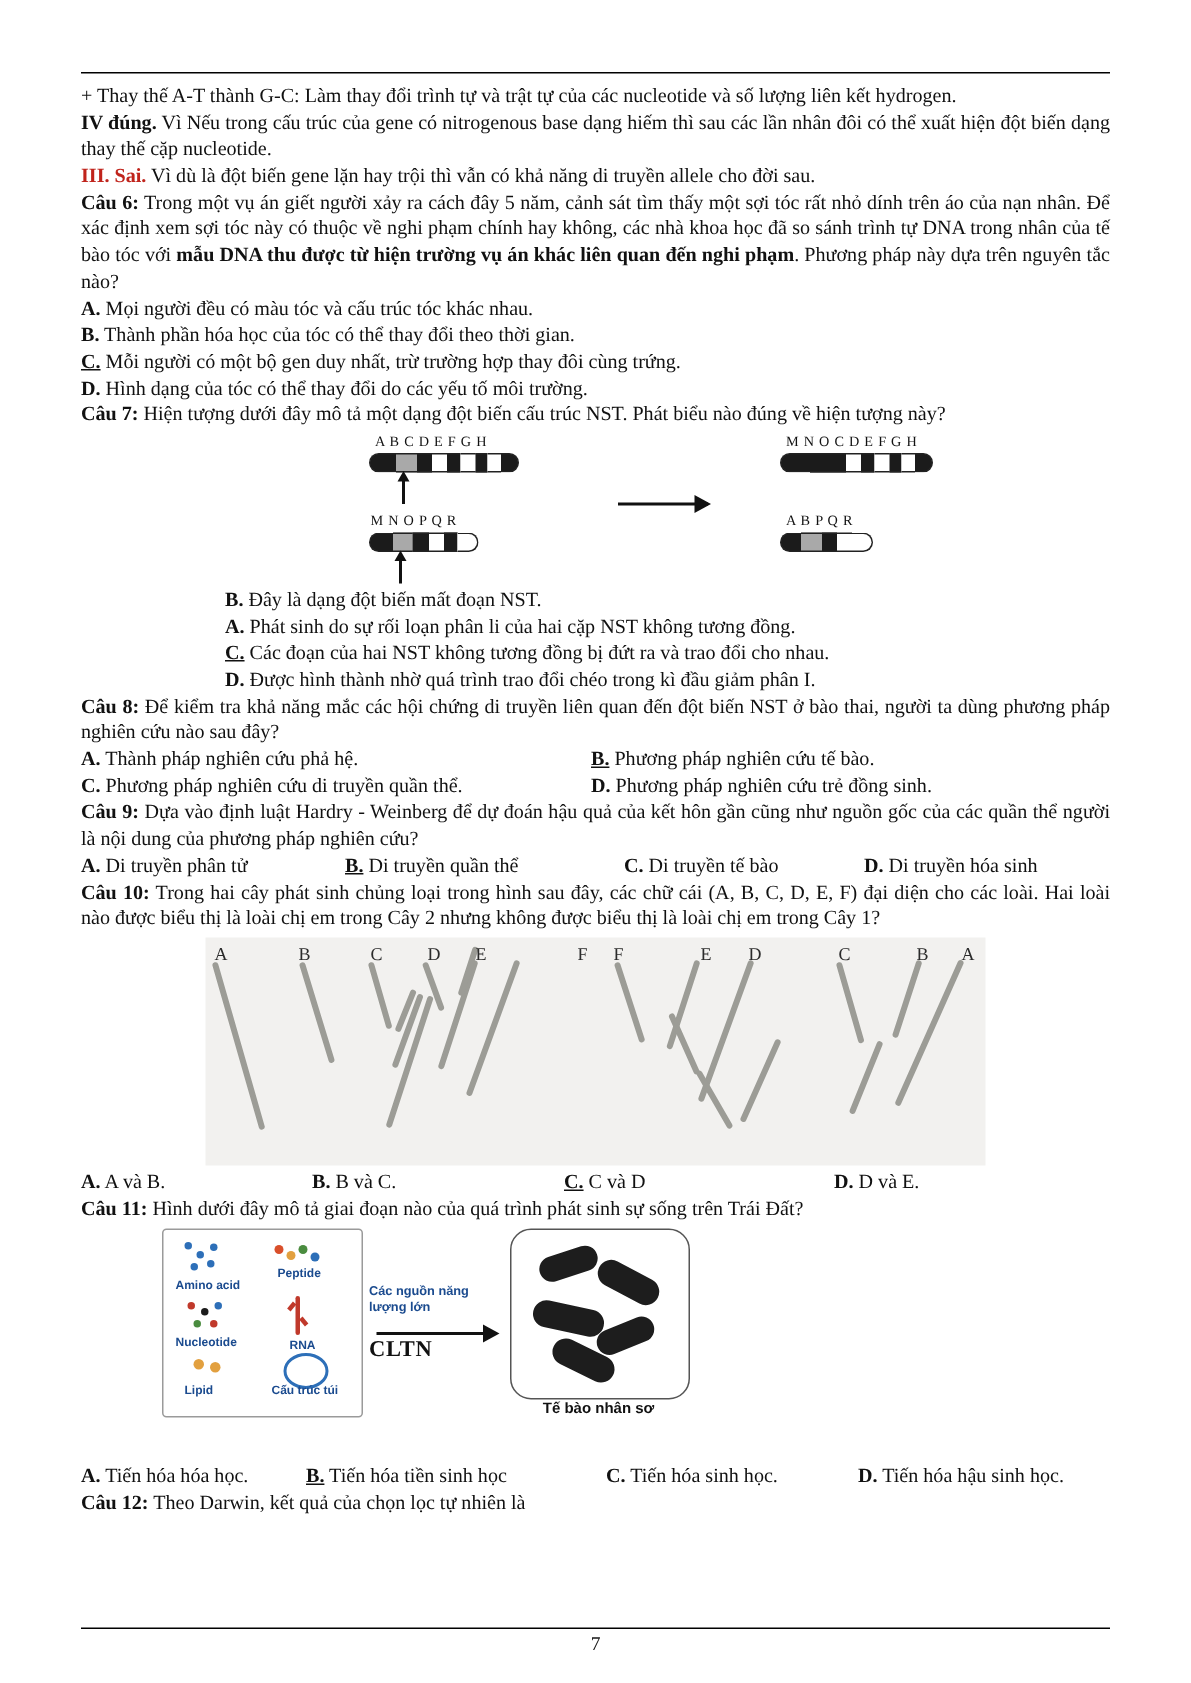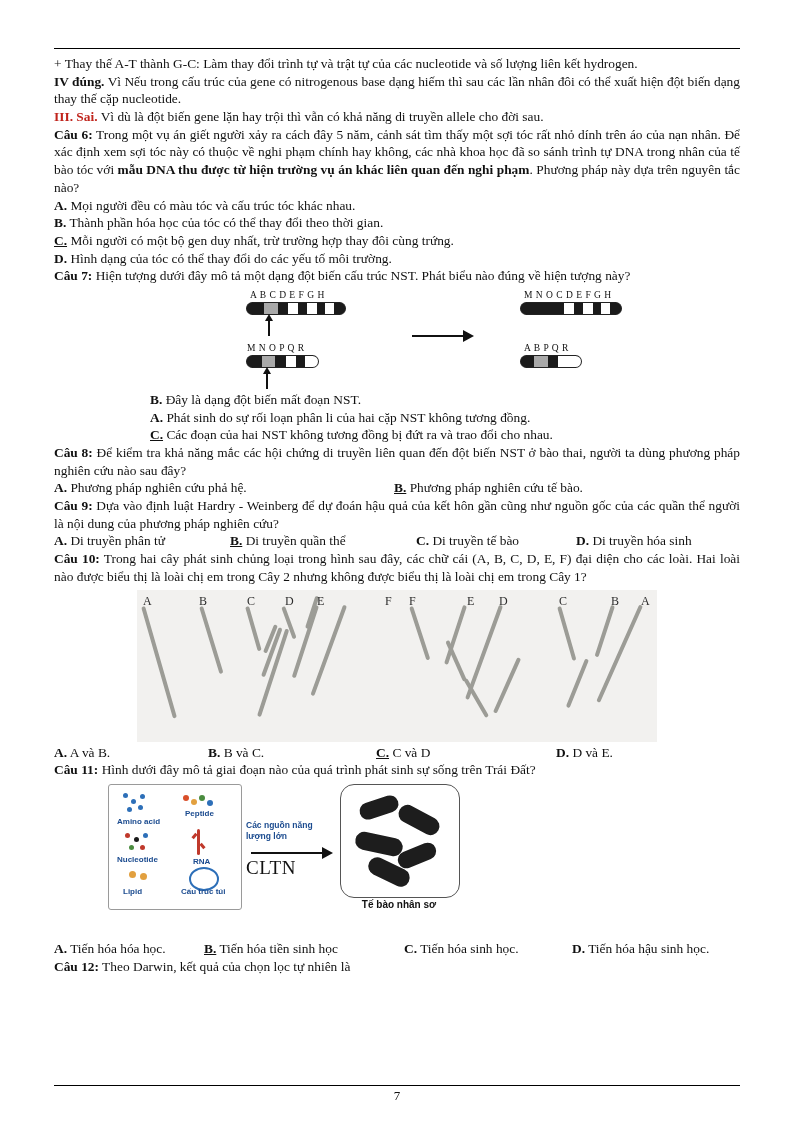--- a/index.html
+++ b/index.html
@@ -212,23 +212,24 @@
   .cltn-arrow:after {
     content: "";
     position: absolute;
     right: -2px; top: -5px;
     border-top: 6px solid transparent;
     border-bottom: 6px solid transparent;
     border-left: 11px solid #111;
   }
   .cltn-text {
     font-family: "Liberation Serif", serif;
-    font-size: 19px;
+    font-size: 15px;
     letter-spacing: 0.5px;
     margin-top: 1px;
+    font-weight: bold;
   }
   .cap-under {
     position: absolute;
     left: 286px;
     top: 116px;
     width: 118px;
     text-align: center;
     font-family: "Liberation Sans", sans-serif;
     font-size: 10px;
     font-weight: bold;
@@ -339,31 +340,42 @@
   <div class="indent-opts">
     <p>
       <span class="b">B.</span><span> Đây là dạng đột biến mất đoạn NST.</span>
     </p>
     <p>
       <span class="b">A.</span><span> Phát sinh do sự rối loạn phân li của hai cặp NST không tương đồng.</span>
     </p>
     <p>
       <span class="b u">C.</span><span> Các đoạn của hai NST không tương đồng bị đứt ra và trao đổi cho nhau.</span>
     </p>
+    <p>
+      <span class="b">D.</span><span> Được hình thành nhờ quá trình trao đổi chéo trong kì đầu giảm phân I.</span>
+    </p>
   </div>
 
   <p>
     <span class="b">Câu 8:</span><span> Để kiểm tra khả năng mắc các hội chứng di truyền liên quan đến đột biến NST ở bào thai, người ta dùng phương pháp nghiên cứu nào sau đây?</span>
   </p>
   <div class="ans-row">
     <span style="width:340px;">
-      <span class="b">A.</span><span> Phương pháp nghiên cứu phả hệ.</span>
+      <span class="b">A.</span><span> Thành pháp nghiên cứu phả hệ.</span>
     </span>
     <span>
       <span class="b u">B.</span><span> Phương pháp nghiên cứu tế bào.</span>
+    </span>
+  </div>
+  <div class="ans-row">
+    <span style="width:340px;">
+      <span class="b">C.</span><span> Phương pháp nghiên cứu di truyền quần thể.</span>
+    </span>
+    <span>
+      <span class="b">D.</span><span> Phương pháp nghiên cứu trẻ đồng sinh.</span>
     </span>
   </div>
 
   <p>
     <span class="b">Câu 9:</span><span> Dựa vào định luật Hardry - Weinberg để dự đoán hậu quả của kết hôn gần cũng như nguồn gốc của các quần thể người là nội dung của phương pháp nghiên cứu?</span>
   </p>
   <div class="ans-row">
     <span style="width:176px;">
       <span class="b">A.</span><span> Di truyền phân tử</span>
     </span>

